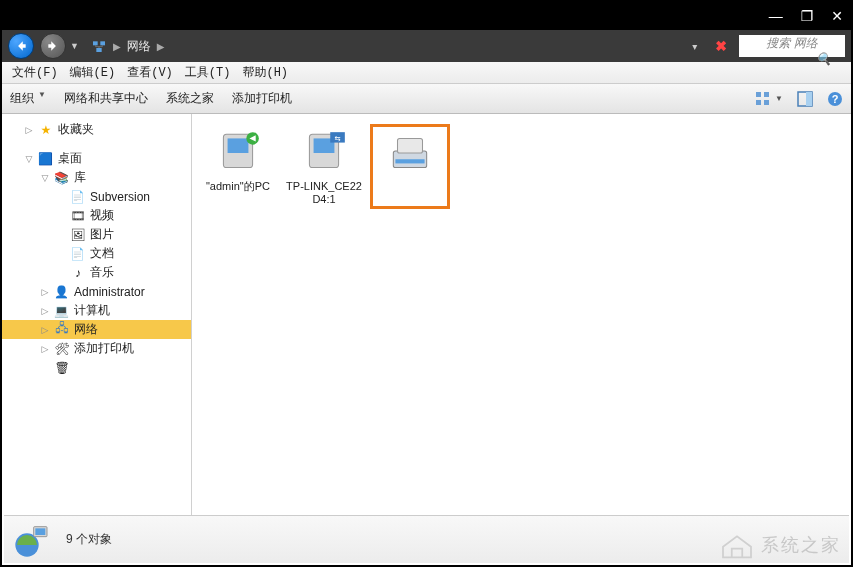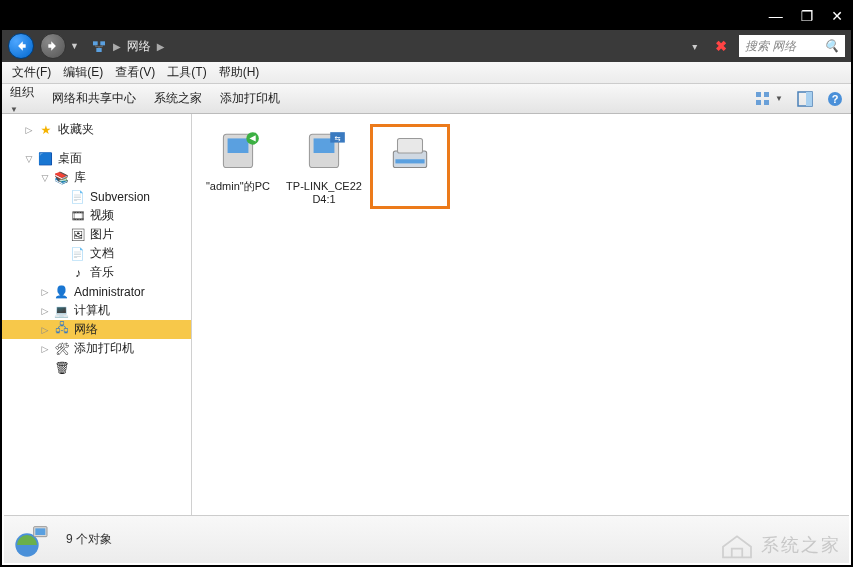--- a/index.html
+++ b/index.html
@@ -10,28 +10,28 @@
 
 .navbar { height: 32px; background: #3a3a3a; display: flex; align-items: center; padding: 0 6px; gap: 6px; }
 .nav-btn { width: 26px; height: 26px; border-radius: 50%; background: radial-gradient(circle at 30% 30%, #4da6ff, #0066cc); border: 1px solid #003d7a; display: flex; align-items: center; justify-content: center; color: #fff; cursor: pointer; }
 .nav-btn.fwd { background: radial-gradient(circle at 30% 30%, #888, #555); border-color: #333; }
 .nav-btn svg { width: 14px; height: 14px; fill: #fff; }
 .nav-dd { color: #ccc; font-size: 9px; margin-left: -2px; }
 .crumb { display: flex; align-items: center; gap: 6px; color: #e8e8e8; font-size: 12px; margin-left: 6px; flex: 1; }
 .crumb .sep { color: #aaa; font-size: 10px; }
 .crumb-ctrl { color: #ccc; font-size: 10px; margin-right: 6px; }
 .refresh-x { color: #ff4444; font-weight: bold; font-size: 14px; margin: 0 6px; cursor: pointer; }
-.searchbox { width: 106px; height: 22px; background: #fff; display: flex; align-items: center; padding: 0 6px; font-size: 12px; color: #888; font-style: italic; }
+.searchbox { width: 106px; height: 22px; background: #fff; display: flex; align-items: center; padding: 0 14px; font-size: 12px; color: #888; font-style: italic; flex-direction: column; }
 .searchbox .mag { margin-left: auto; color: #3a7ac0; }
 
 .menubar { height: 22px; background: linear-gradient(#f8f8f8, #ececec); border-bottom: 1px solid #ccc; display: flex; align-items: center; padding: 0 6px; gap: 4px; font-size: 12px; color: #222; }
-.menubar span { padding: 2px 4px; cursor: pointer; }
+.menubar span { padding: 2px 4px; cursor: pointer; font-family: Liberation Mono, monospace; }
 
 .toolbar { height: 30px; background: linear-gradient(#f8f8f8, #e4e4e4); border-bottom: 1px solid #bbb; display: flex; align-items: center; padding: 0 8px; gap: 18px; font-size: 12px; color: #222; }
-.toolbar .tb-item { cursor: pointer; display: flex; align-items: flex-start; gap: 4px; flex-direction: column; }
+.toolbar .tb-item { cursor: pointer; display: flex; align-items: flex-start; gap: 4px; }
 .toolbar .dd { font-size: 8px; color: #555; }
 .toolbar .spacer { flex: 1; }
 .toolbar .view-icons { display: flex; gap: 14px; align-items: center; }
 .toolbar .vicon { width: 16px; height: 16px; cursor: pointer; }
 
 .body-area { display: flex; height: calc(100% - 28px - 32px - 22px - 30px - 48px); }
 
 .sidebar { width: 190px; border-right: 1px solid #d0d0d0; padding: 6px 0; overflow: hidden; font-size: 12px; color: #222; }
 .tree-item { display: flex; align-items: center; height: 19px; padding-left: 6px; gap: 4px; cursor: pointer; white-space: nowrap; }
 .tree-item.selected { background: #f7c84a; }

